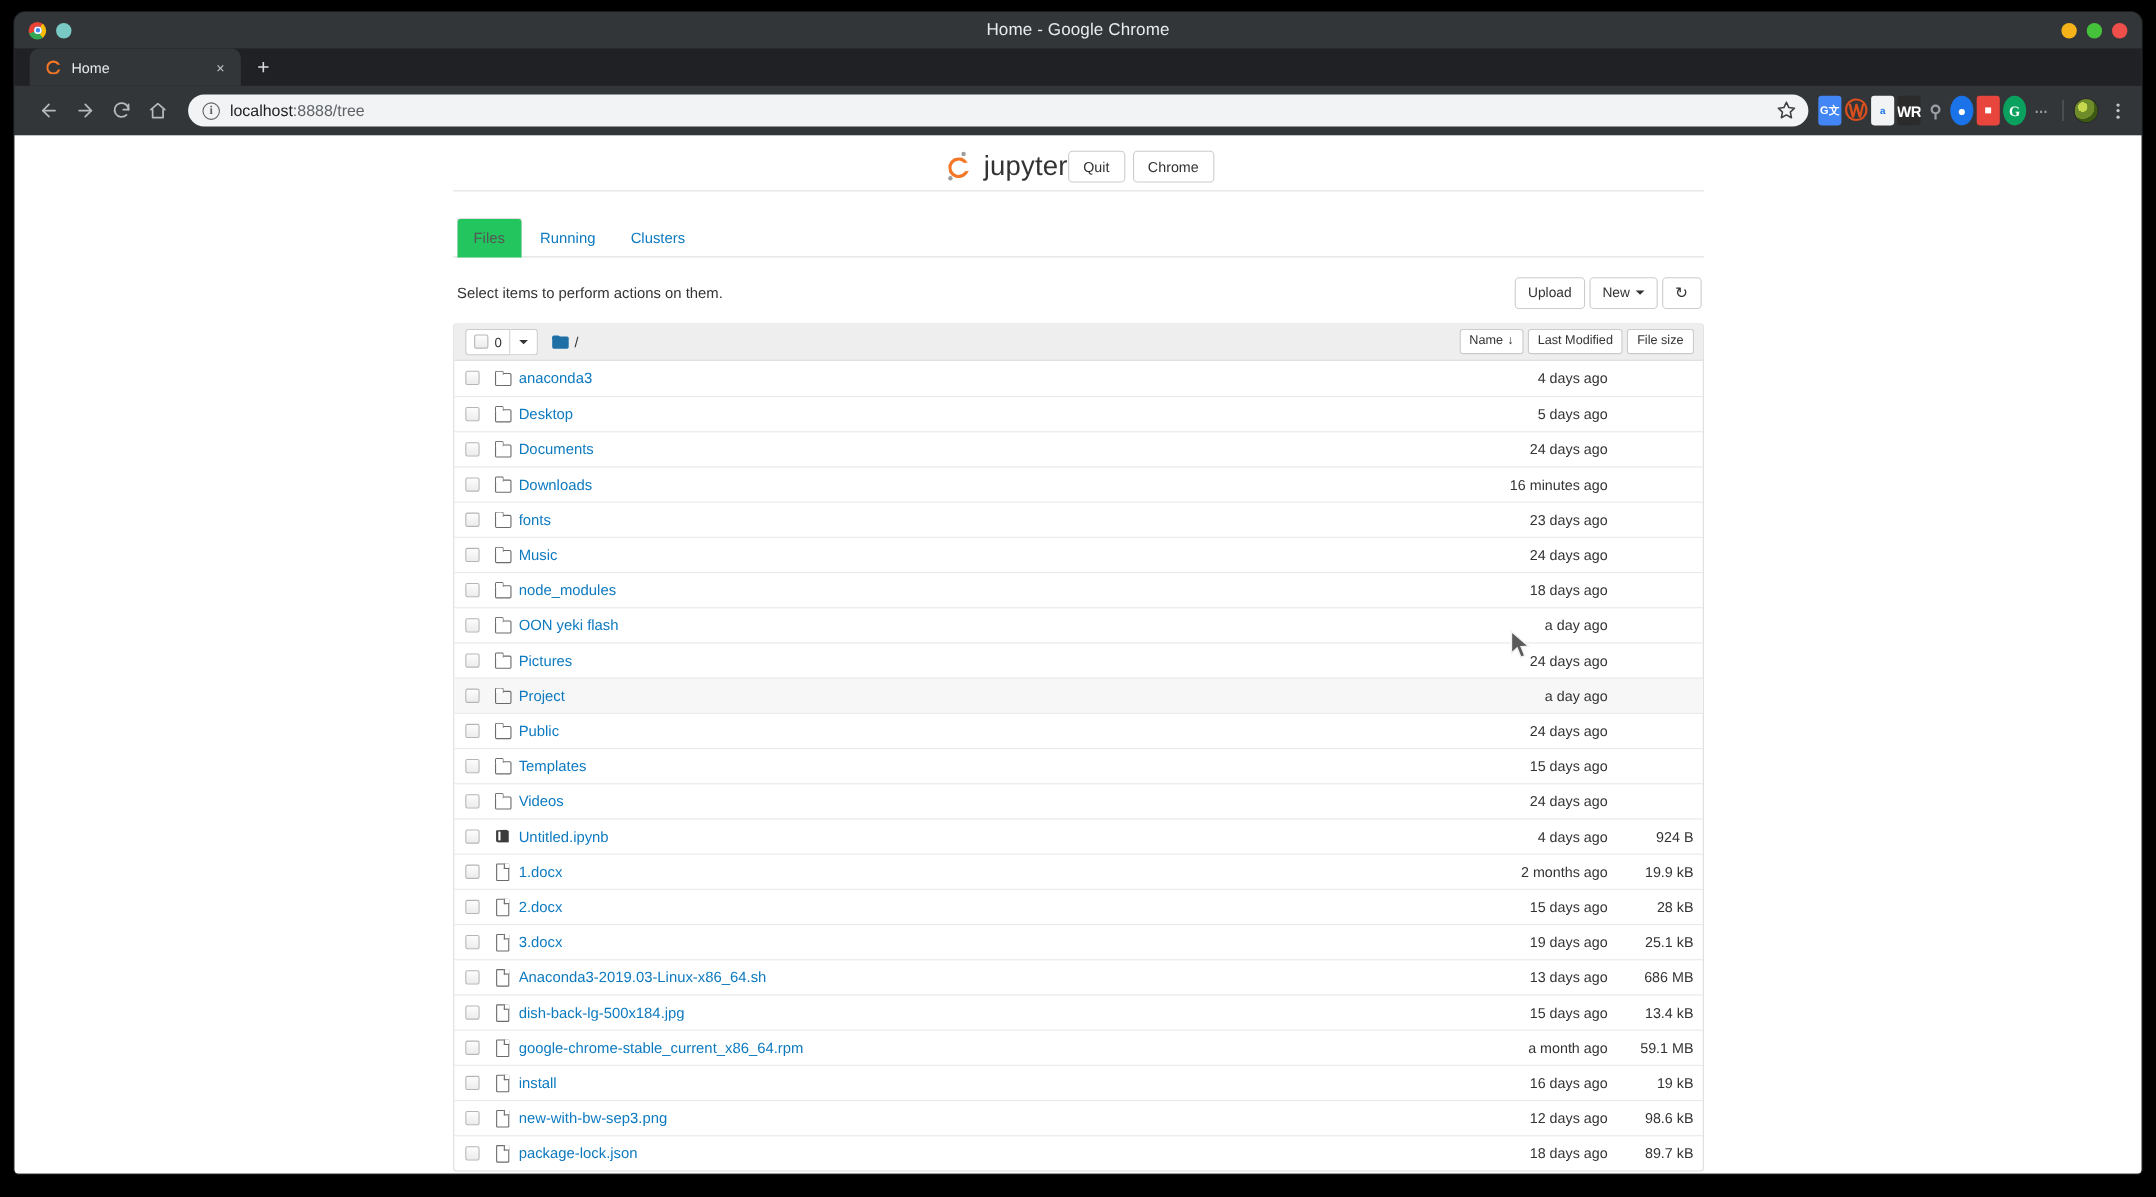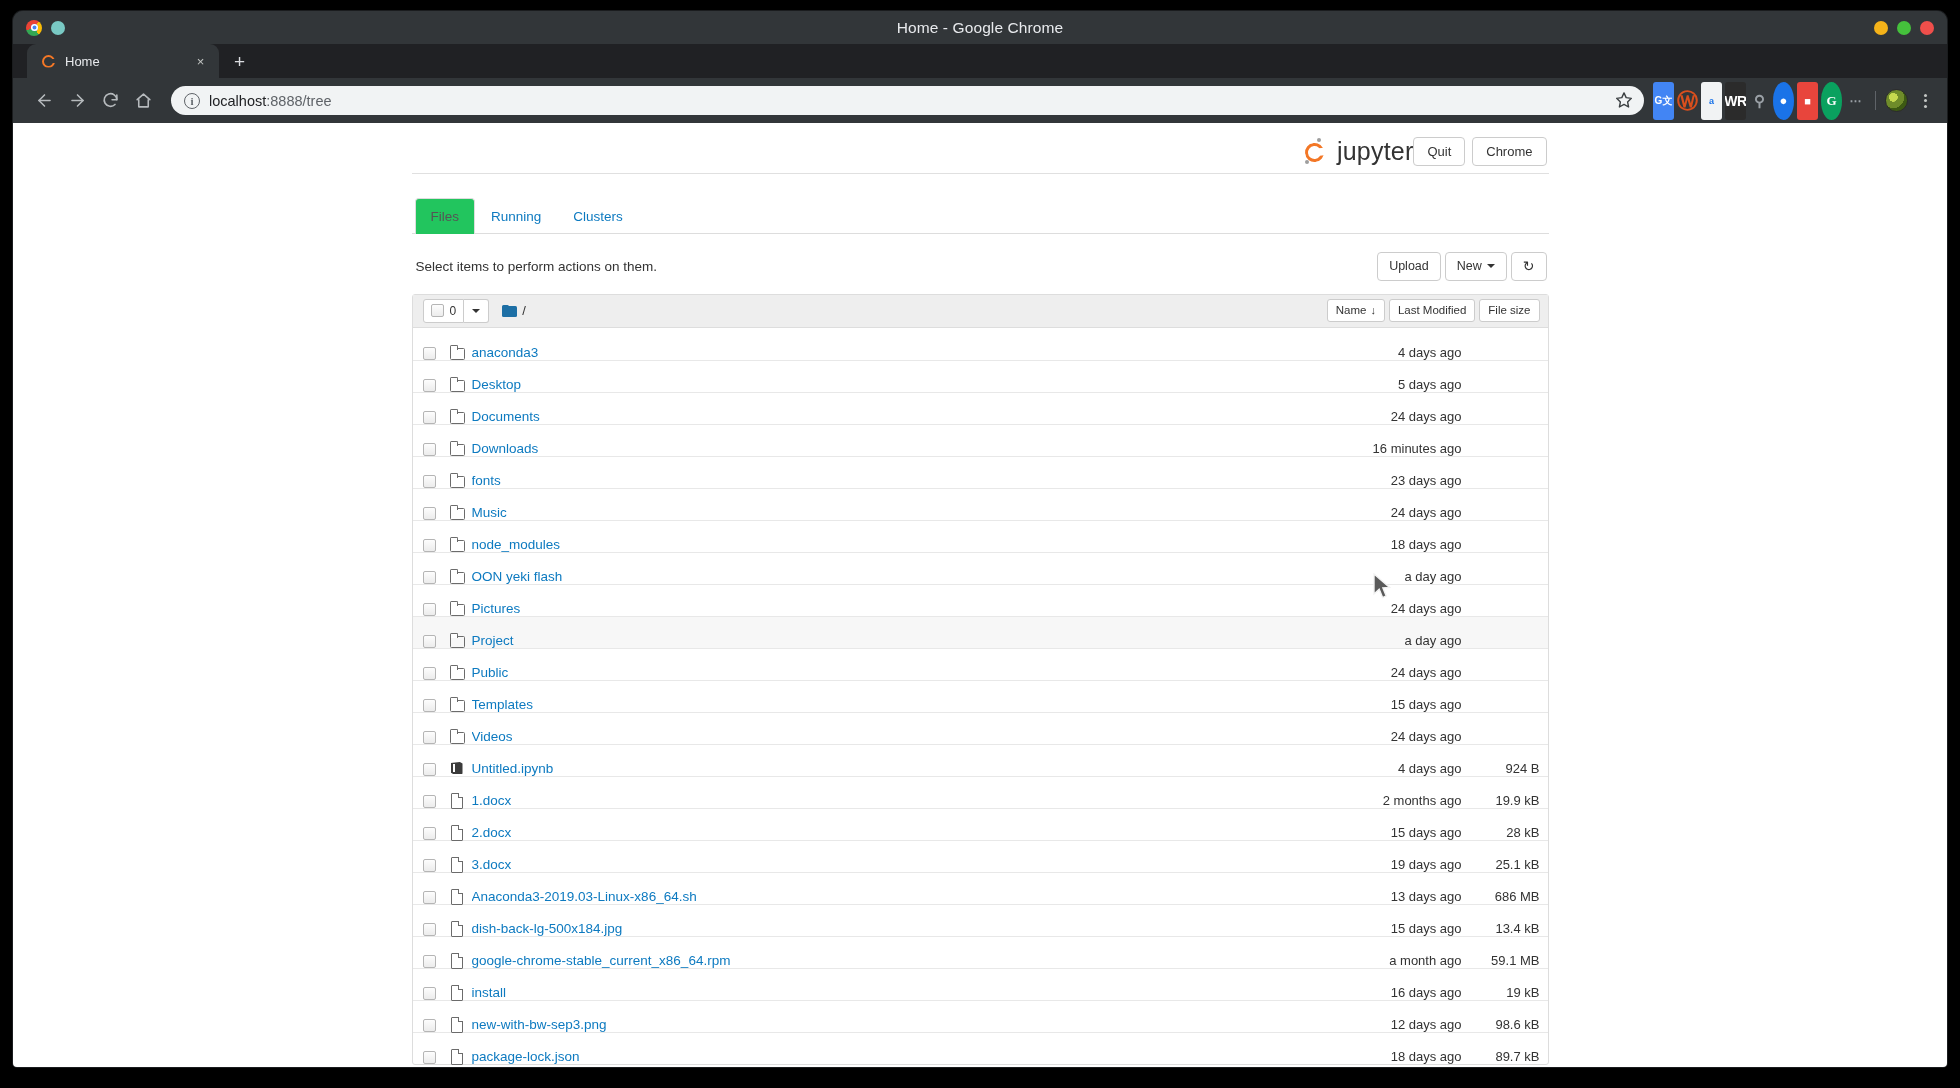--- a/index.html
+++ b/index.html
@@ -125,21 +125,21 @@
     text-align: center; line-height: 14px; font-family: "Liberation Serif", serif;
   }
   #url {
     flex: 1 1 auto; font-size: 14.5px; color: #202124;
     white-space: nowrap; overflow: hidden;
   }
   #url .dim { color: #5f6368; }
   .star-icon { width: 22px; height: 22px; flex:0 0 22px; color:#3c4043; }
   #ext-icons { display: flex; align-items: center; gap: 3px; margin-left: 7px; }
   .ext {
-    width: 21px; height: 38px; flex:0 0 21px;
+    width: 21px; height: 27px; flex:0 0 21px;
     border-radius: 3px;
     font-size: 10px; color: #fff;
     display: flex; align-items: center; justify-content: center;
     font-weight: bold; overflow: hidden; position: relative;
   }
   .ext.gtrans { background: #4285f4; }
   .ext.wp { background: transparent; color:#d94f1d; font-size:21px; line-height:21px; }
   .ext.blue-a { background: #f1f3f4; color: #1a73e8; font-size: 9px; }
   .ext.wr { background: #2b2b2b; font-size: 14px; letter-spacing: -.5px; }
   .ext.bulb { background: transparent; color: #9aa0a6; font-size: 15px; }
@@ -162,21 +162,21 @@
 
   
   #viewport {
     flex: 1 1 auto; background: #fff; overflow: hidden; position: relative;
   }
   #page {
     width: 1137px; margin: 0 auto; padding-top: 0;
   }
   
   #jp-header {
-    display: flex; align-items: center; justify-content: flex-end;
+    display: flex; align-items: center; justify-content: center;
     height: 51px; border-bottom: 1px solid #e0e0e0;
     padding-top: 6px;
   }
   #jp-logo { display:flex; align-items:center; gap: 9px; padding-left: 5px;}
   .jp-mark {
     position: relative; width: 26px; height: 26px;
   }
   .jp-mark .ring {
     position:absolute; left:3px; top:5px; width:19px; height:19px;
     border: 3.4px solid #f37726; border-radius: 50%;
@@ -259,21 +259,21 @@
   #breadcrumb .slash { font-size: 13px; color:#333; }
   #sortbtns { margin-left: auto; display: flex; gap: 4px; }
   .sortbtn {
     background:#fff; border:1px solid #ccc; border-radius:3px;
     font-size: 11.5px; color:#333; padding: 4px 8px; line-height:1.2;
     display:flex; align-items:center; gap:4px;
   }
   .arrow-down { font-size: 11px; line-height: 1; }
   
   .frow {
-    display: flex; align-items: flex-end; height: 32px;
+    display: flex; align-items: center; height: 32px;
     border-top: 1px solid #e8e8e8; padding: 0 8px 0 10px;
     font-size: 13.5px;
   }
   .frow:first-child { border-top: none; }
   .frow.hover { background: #f7f7f7; }
   .frow .cbx { margin-right: 13px; }
   .ficon { width: 17px; flex: 0 0 17px; margin-right: 6px; position: relative; height: 15px;}
   
   .ficon.folder::before {
     content:''; position:absolute; left:1px; top:3px; width:13.5px; height:10px;

